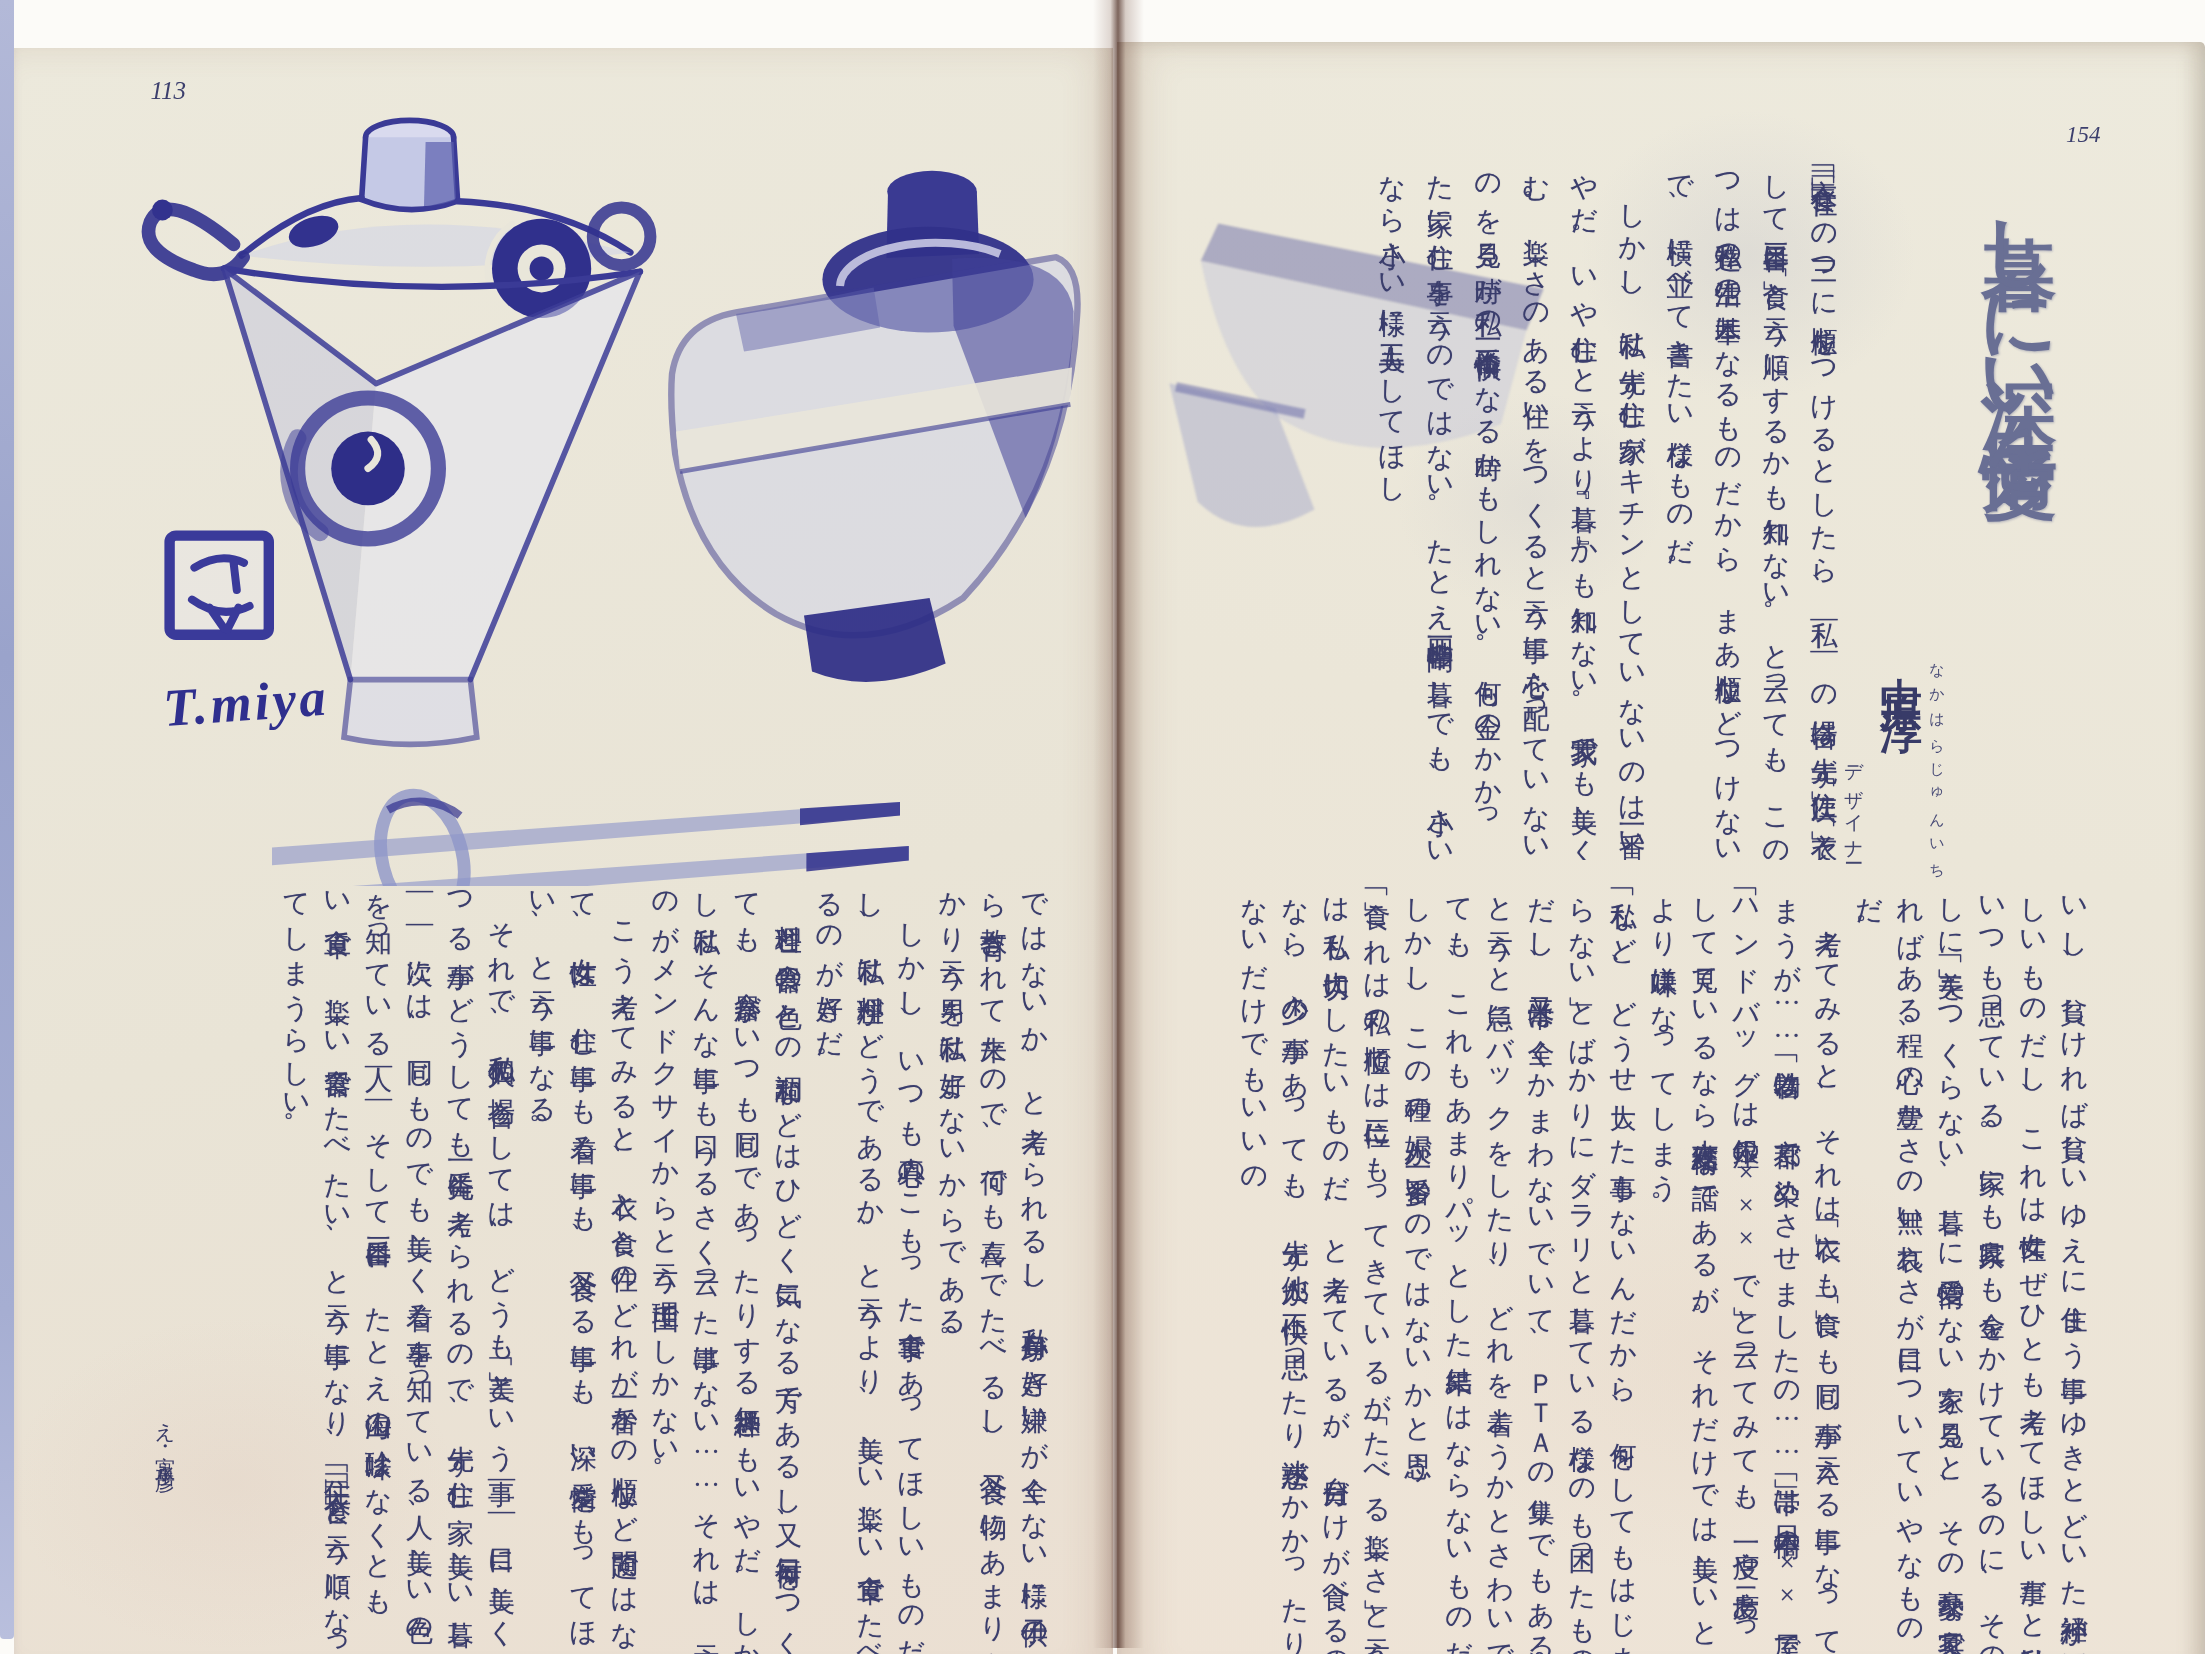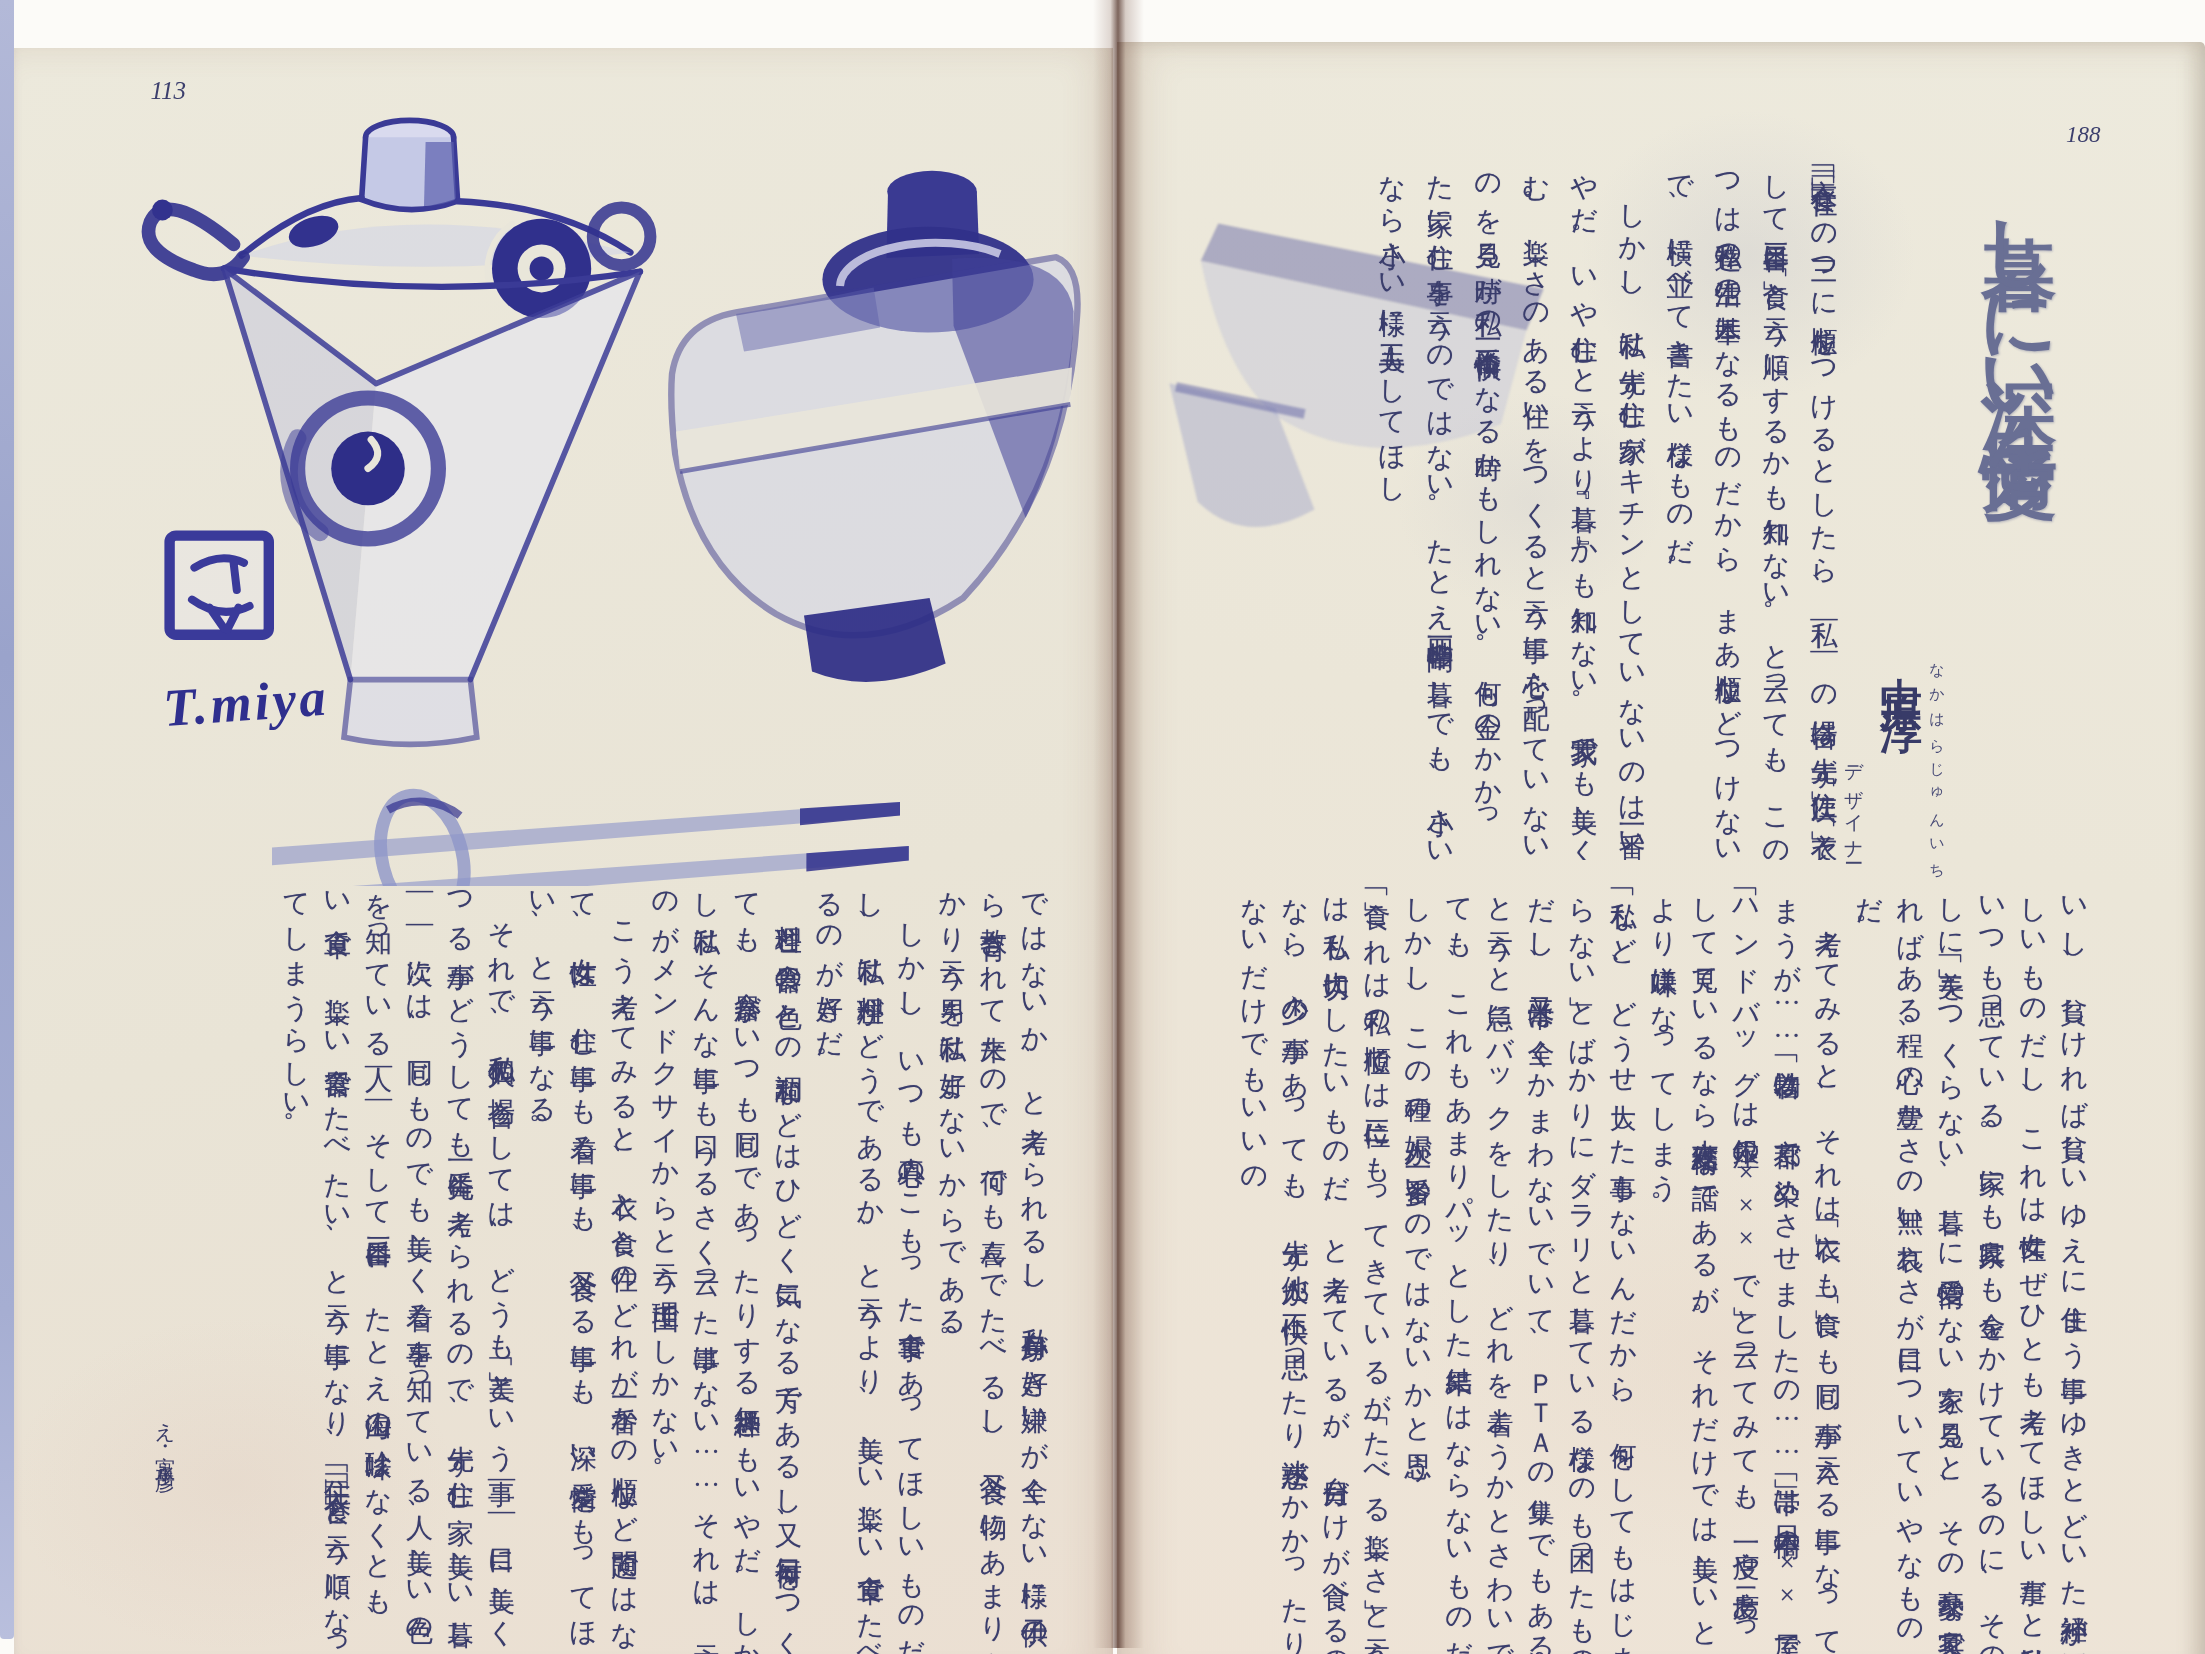--- a/index.html
+++ b/index.html
@@ -136,21 +136,21 @@
       <p>　しかし、いつも真心のこもった食事であってほしいものだし、私は料理がどうであるか、と云うより、美しい楽しい食卓でたべるのが好きだ。</p>
       <p>　料理と食器の色との調和などはひどく気になる方であるし又、毎日何をつくっても、食器がいつも同じであったりする無神経さもいやだ。しかし私はそんな事にも口うるさく云った事はない……それは、云うのがメンドクサイからと云う理由でしかない。</p>
       <p>　こう考えてみると、衣と食と住のどれが一番かの順位など問題ではなくて、女性は、住む事にも着る事にも、又食べる事にも、深い愛情をもってほしい、と云う事になる。</p>
       <p>　それで、私個人の場合としては、どうも「美」という事――目に美しくうつる事がどうしても一番先に考えられるので、先ず住む家、美しい暮し――次には、同じものでも美しく着る事を知っている人、美しい色の取合せを知っている人――そして三番目に、たとえ山海の珍味はなくとも、美しい食卓で、楽しい食器でたべたい、と云う事になり、「住」「衣」「食」と云う順になってしまうらしい。</p>
     </div>
 
     <div class="vtext credit">え・宮永岳彦</div>
   </section>
 
   <section class="page page-right">
-    <div class="pagenum pn-right">188</div>
+    <div class="pagenum pn-right">154</div>
 
     <h1 class="vtext title">暮しに深い愛情を</h1>
 
     <div class="author">
       <div class="vtext author-furigana">なかはらじゅんいち</div>
       <div class="vtext author-name">中原淳一</div>
       <div class="vtext author-role">デザイナー</div>
     </div>
 
     <svg class="ghost" viewBox="0 0 520 470">

